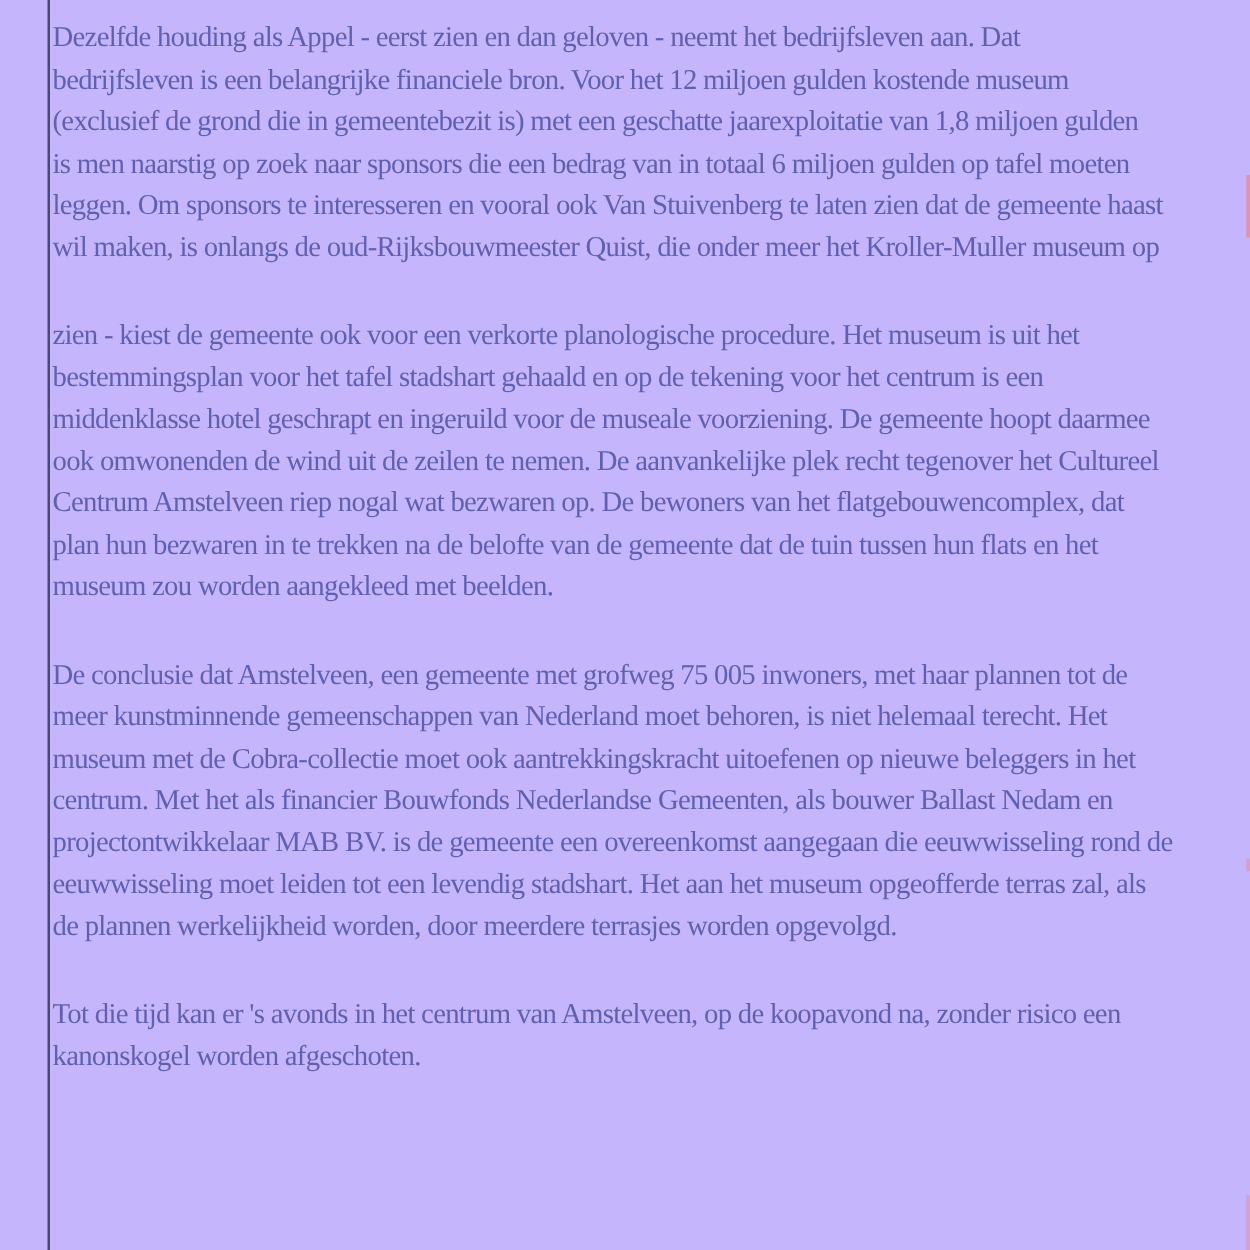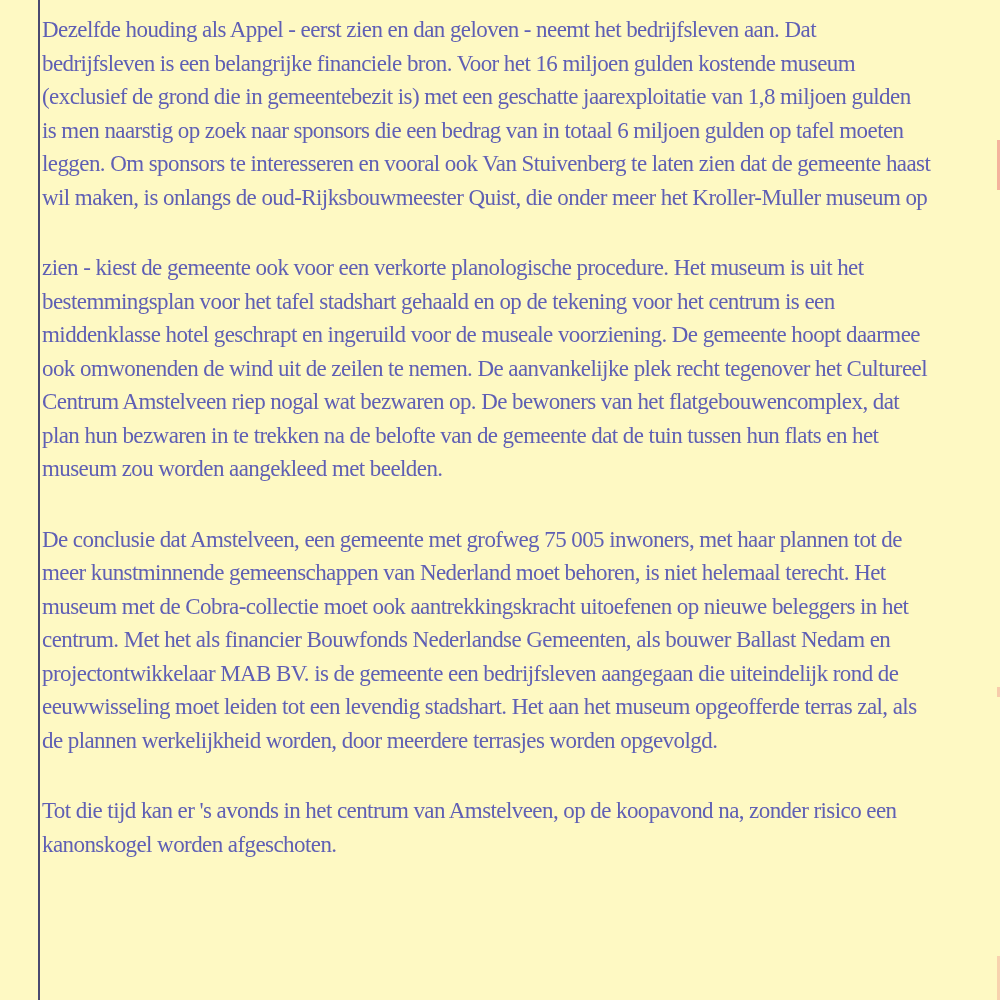--- a/index.html
+++ b/index.html
@@ -42,46 +42,46 @@
   }
   .edge-mark {
     position: absolute;
     right: 0;
     width: 3px;
   }
 </style>
 </head>
 <body>
 
-<div class="page" style="background: #fef9c3; color: rgb(95, 95, 180);">
+<div class="page" style="background: #c4b5fd; color: rgb(95, 95, 180);">
   <div class="left-rule" style="background: rgb(74, 74, 112);"></div>
   <div class="article">
       <div class="para">
         <div class="line">Dezelfde houding als Appel - eerst zien en dan geloven - neemt het bedrijfsleven aan. Dat</div>
-        <div class="line">bedrijfsleven is een belangrijke financiele bron. Voor het 16 miljoen gulden kostende museum</div>
+        <div class="line">bedrijfsleven is een belangrijke financiele bron. Voor het 12 miljoen gulden kostende museum</div>
         <div class="line">(exclusief de grond die in gemeentebezit is) met een geschatte jaarexploitatie van 1,8 miljoen gulden</div>
         <div class="line">is men naarstig op zoek naar sponsors die een bedrag van in totaal 6 miljoen gulden op tafel moeten</div>
         <div class="line">leggen. Om sponsors te interesseren en vooral ook Van Stuivenberg te laten zien dat de gemeente haast</div>
         <div class="line">wil maken, is onlangs de oud-Rijksbouwmeester Quist, die onder meer het Kroller-Muller museum op</div>
       </div>
       <div class="para">
         <div class="line">zien - kiest de gemeente ook voor een verkorte planologische procedure. Het museum is uit het</div>
         <div class="line">bestemmingsplan voor het tafel stadshart gehaald en op de tekening voor het centrum is een</div>
         <div class="line">middenklasse hotel geschrapt en ingeruild voor de museale voorziening. De gemeente hoopt daarmee</div>
         <div class="line">ook omwonenden de wind uit de zeilen te nemen. De aanvankelijke plek recht tegenover het Cultureel</div>
         <div class="line">Centrum Amstelveen riep nogal wat bezwaren op. De bewoners van het flatgebouwencomplex, dat</div>
         <div class="line">plan hun bezwaren in te trekken na de belofte van de gemeente dat de tuin tussen hun flats en het</div>
         <div class="line">museum zou worden aangekleed met beelden.</div>
       </div>
       <div class="para">
         <div class="line">De conclusie dat Amstelveen, een gemeente met grofweg 75 005 inwoners, met haar plannen tot de</div>
         <div class="line">meer kunstminnende gemeenschappen van Nederland moet behoren, is niet helemaal terecht. Het</div>
         <div class="line">museum met de Cobra-collectie moet ook aantrekkingskracht uitoefenen op nieuwe beleggers in het</div>
         <div class="line">centrum. Met het als financier Bouwfonds Nederlandse Gemeenten, als bouwer Ballast Nedam en</div>
-        <div class="line">projectontwikkelaar MAB BV. is de gemeente een bedrijfsleven aangegaan die uiteindelijk rond de</div>
+        <div class="line">projectontwikkelaar MAB BV. is de gemeente een overeenkomst aangegaan die eeuwwisseling rond de</div>
         <div class="line">eeuwwisseling moet leiden tot een levendig stadshart. Het aan het museum opgeofferde terras zal, als</div>
         <div class="line">de plannen werkelijkheid worden, door meerdere terrasjes worden opgevolgd.</div>
       </div>
       <div class="para">
         <div class="line">Tot die tijd kan er 's avonds in het centrum van Amstelveen, op de koopavond na, zonder risico een</div>
         <div class="line">kanonskogel worden afgeschoten.</div>
       </div>
     </div>
 <div class="edge-mark" style="top: 140px; height: 50px; background: rgba(236, 120, 125, 0.55);"></div>
     <div class="edge-mark" style="top: 687px; height: 10px; background: rgba(236, 120, 125, 0.35);"></div>

